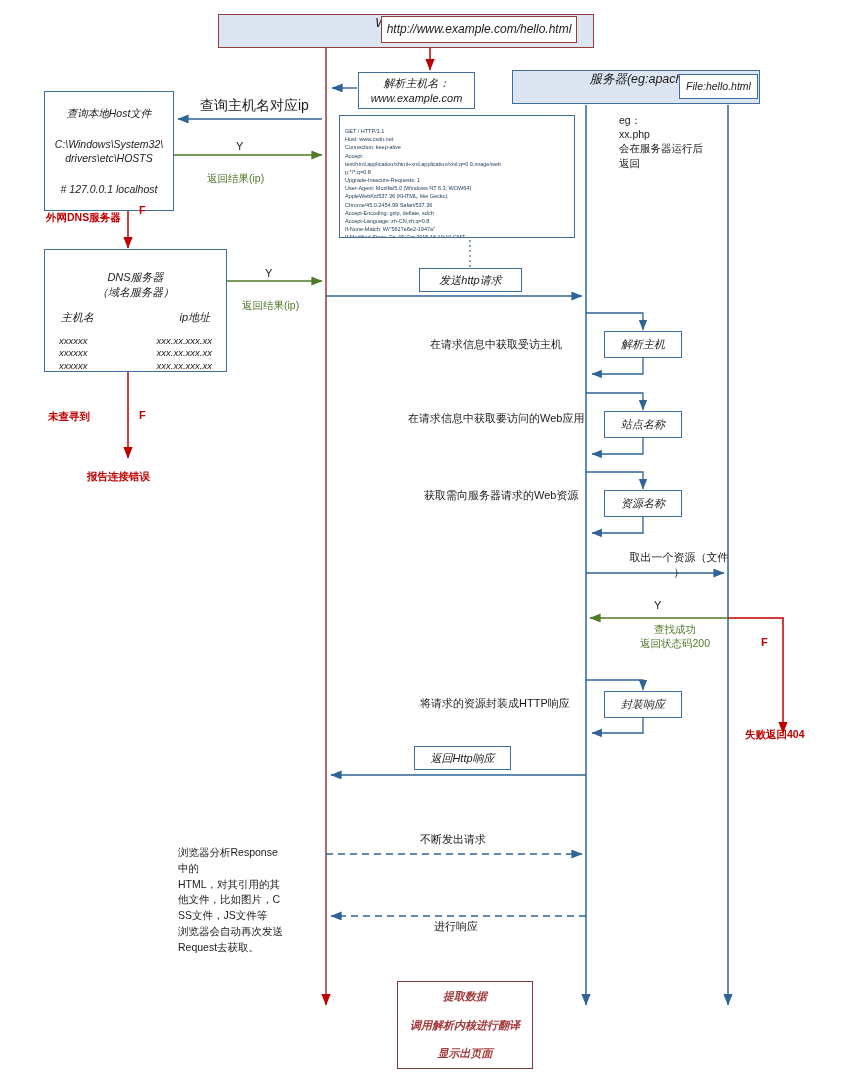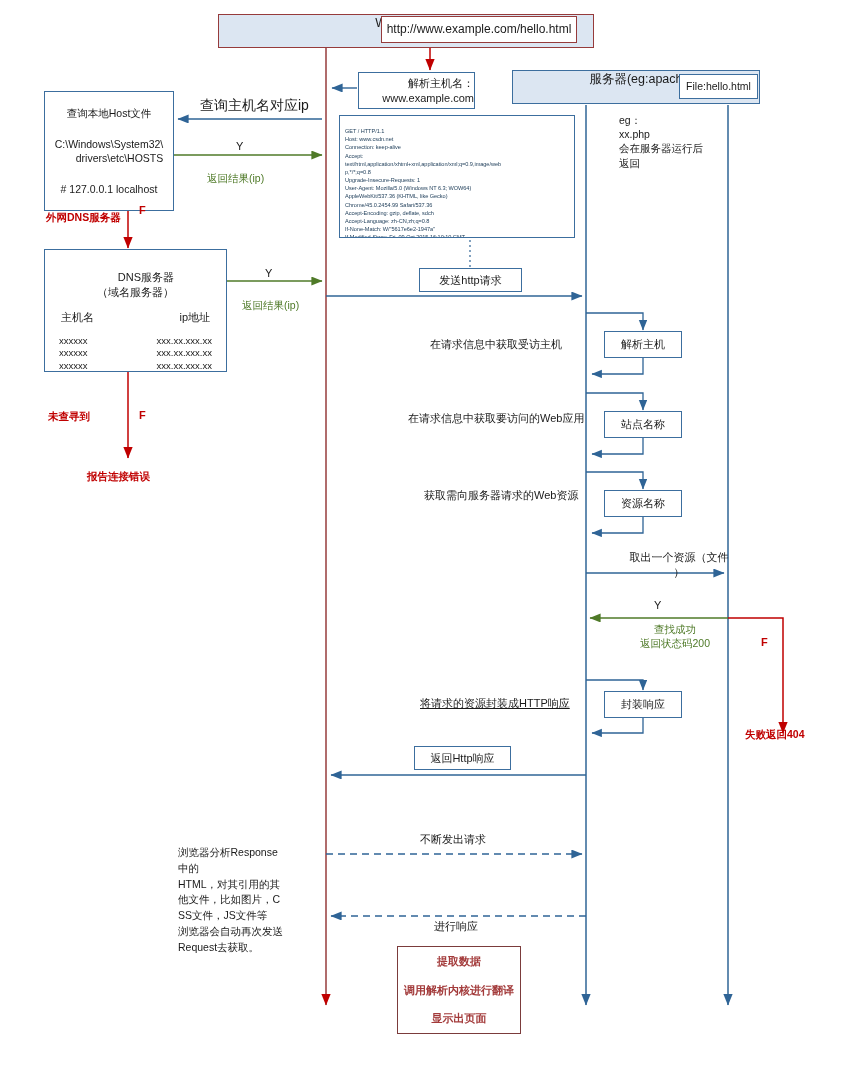--- a/index.html
+++ b/index.html
@@ -19,23 +19,24 @@
     width: 865px; height: 1083px;
     pointer-events: none;
   }
   .box {
     position: absolute;
     box-sizing: border-box;
     display: flex;
     flex-direction: column;
     align-items: center;
     justify-content: center;
-    text-align: right;
+    text-align: center;
     color: #1a1a1a;
     line-height: 1.35;
+    font-style: italic;
   }
   .b-blue {
     border: 1.3px solid #3c6e9e;
     background: #ffffff;
   }
   .b-blue-fill {
     border: 1.3px solid #3c6e9e;
     background: #dce6f2;
   }
   .b-red {
@@ -247,32 +248,32 @@
 
   <div class="lbl" style="left:615px; top:550px; width:128px; text-align:center; font-size:11px;">取出一个资源（文件
 ）</div>
 
   <div class="lbl" style="left:654px; top:598px; font-size:11px;">Y</div>
   <div class="lbl lbl-green" style="left:616px; top:622px; width:118px; text-align:center; font-size:10.5px;">查找成功
 返回状态码200</div>
   <div class="lbl lbl-red" style="left:761px; top:635px; font-size:11px; font-weight:bold;">F</div>
   <div class="lbl lbl-red" style="left:745px; top:727px; font-size:10.5px; font-weight:bold;">失败返回404</div>
 
-  <div class="lbl" style="left:420px; top:696px; font-size:11px;text-decoration:underline;">将请求的资源封装成HTTP响应</div>
+  <div class="lbl" style="left:420px; top:696px; font-size:11px;">将请求的资源封装成HTTP响应</div>
 
   <div class="lbl" style="left:420px; top:832px; font-size:11px;">不断发出请求</div>
   <div class="lbl" style="left:434px; top:887px; font-size:11px;margin-top:32px;">进行响应</div>
 
   <div class="lbl" style="left:178px; top:845px; width:125px; font-size:10.5px; line-height:1.5;">浏览器分析Response
 中的
 HTML，对其引用的其
 他文件，比如图片，C
 SS文件，JS文件等
 浏览器会自动再次发送
 Request去获取。</div>
 
-  <div class="box b-darkred" style="left:397px; top:946px; width:124px; height:88px; justify-content:space-around; padding:0 0;">
+  <div class="box b-darkred" style="left:397px; top:981px; width:136px; height:88px; justify-content:space-around; padding:0 0;">
     <span class="lbl-dr" style="position:static; font-size:11px; font-weight:bold;">提取数据</span>
     <span class="lbl-dr" style="position:static; font-size:11px; font-weight:bold;">调用解析内核进行翻译</span>
     <span class="lbl-dr" style="position:static; font-size:11px; font-weight:bold;">显示出页面</span>
   </div>
 
 </div>
 
 </body></html>

